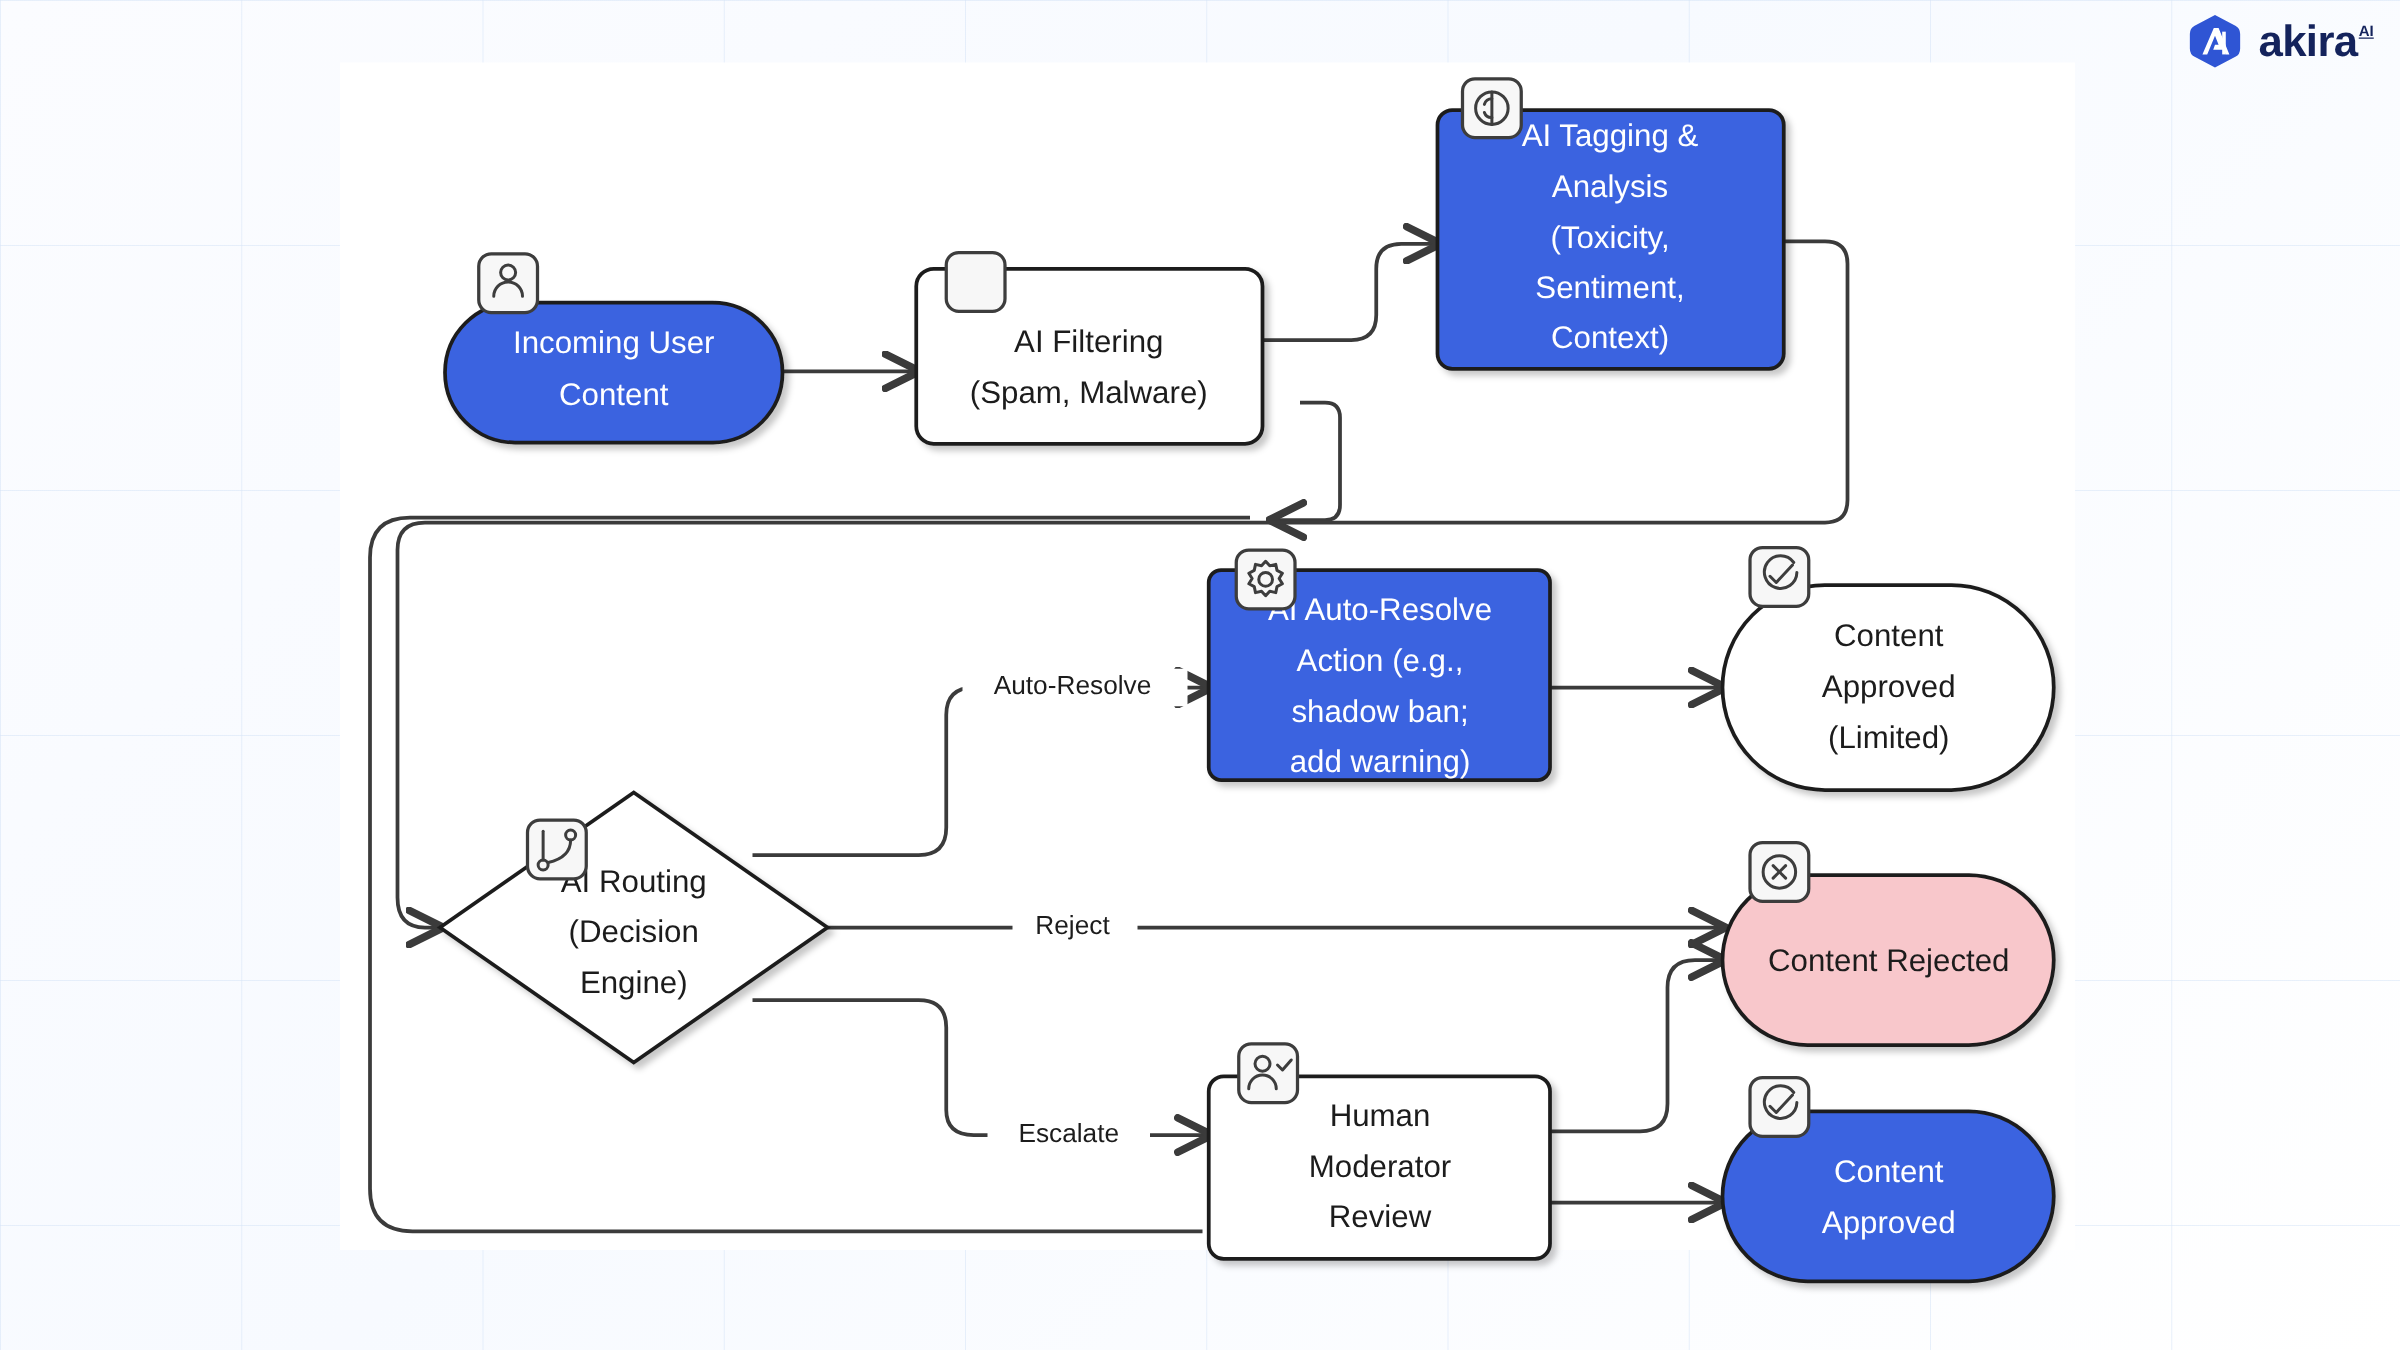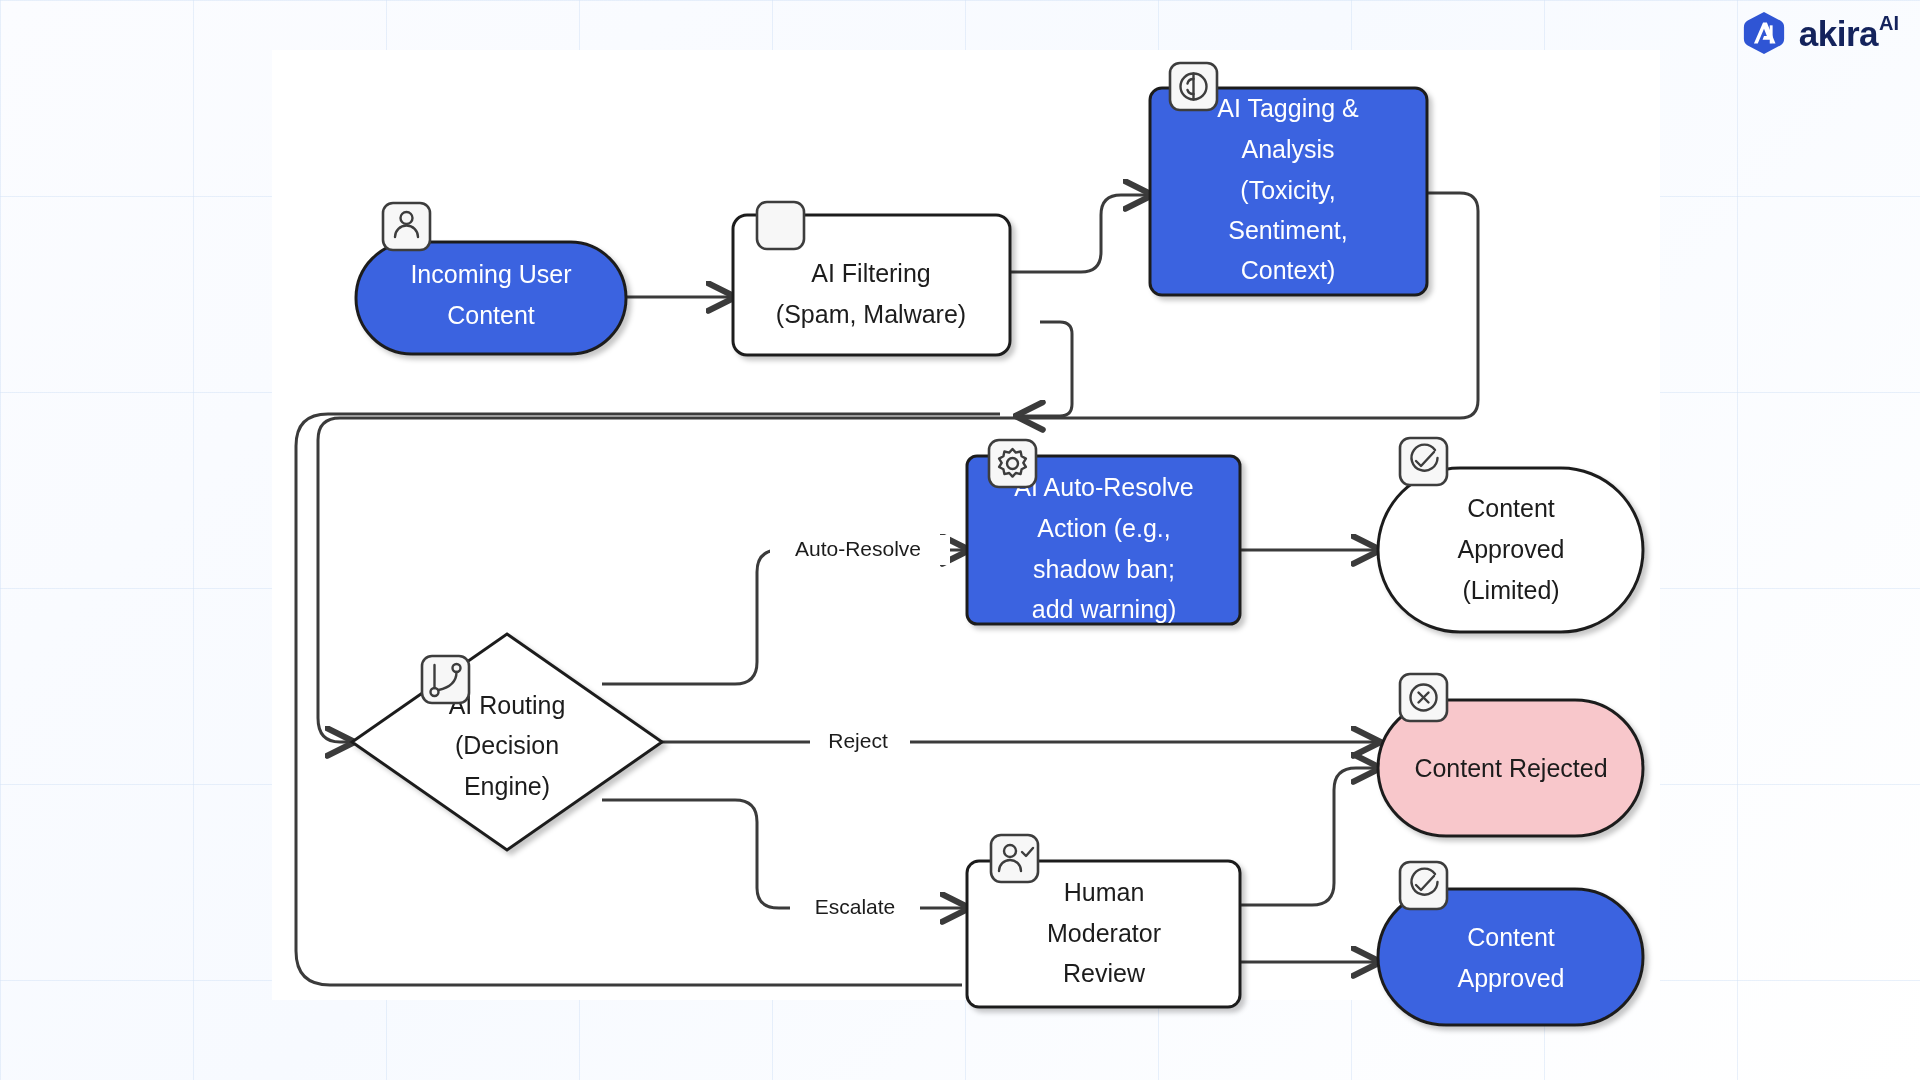--- a/index.html
+++ b/index.html
@@ -25,22 +25,22 @@
   #logo{
     position:absolute; right:22px; top:10px;
     display:flex; align-items:center; gap:12px;
   }
   #logo .mark{ width:46px; height:46px; display:block; }
   #logo .word{
     font-size:35px; font-weight:bold; color:#14235c; letter-spacing:-.5px;
     line-height:1; position:relative;
   }
   #logo .sup{
-    font-size:20px; font-weight:bold; color:#14235c;
-    position:relative; top:-16px; left:1px; letter-spacing:0;
+    font-size:12px; font-weight:bold; color:#14235c;
+    position:relative; top:-16px; left:1px; letter-spacing:0;text-decoration:underline;
   }
   svg#flow{ position:absolute; left:0; top:0; width:1920px; height:1080px; }
   .nlabel{
     font-family:"Liberation Sans", sans-serif;
     font-size:25px; text-anchor:middle; dominant-baseline:middle;
   }
   .nlabel.dark{ fill:#1c1c1c; }
   .nlabel.light{ fill:#ffffff; }
   .elabel{
     font-family:"Liberation Sans", sans-serif;

